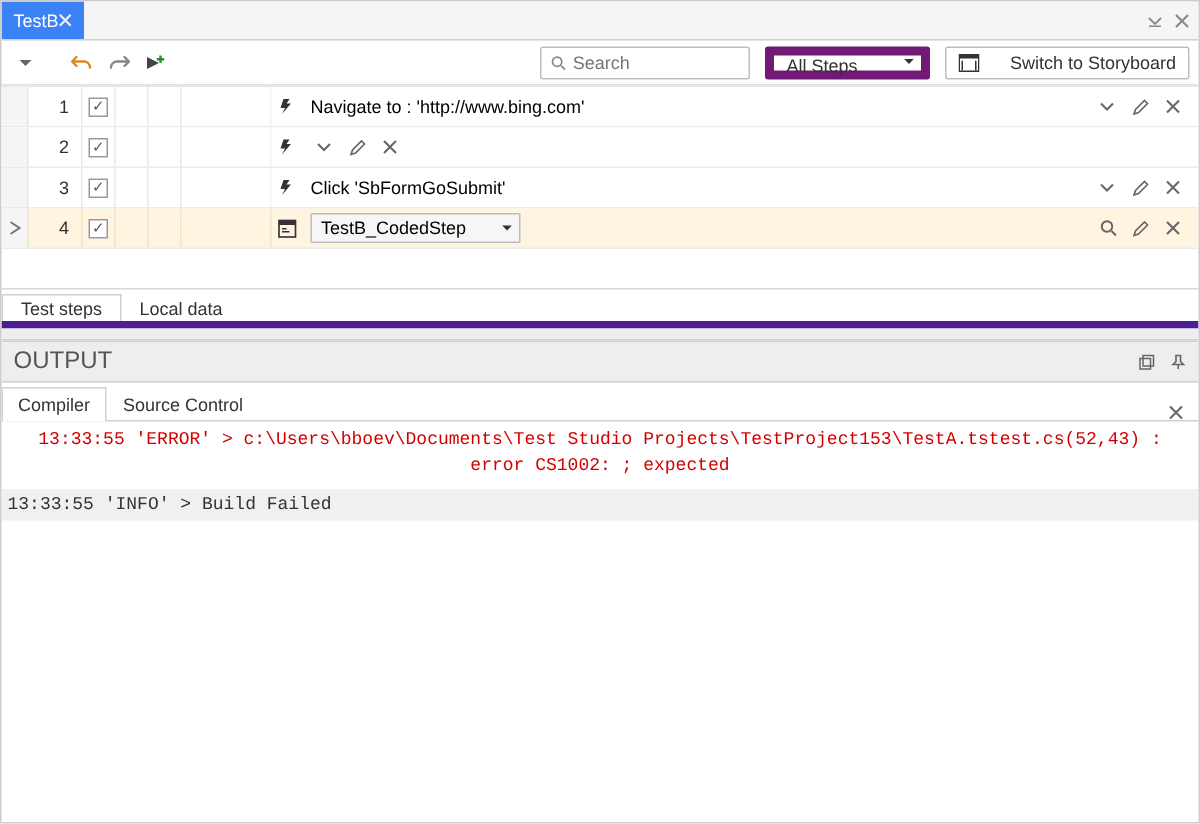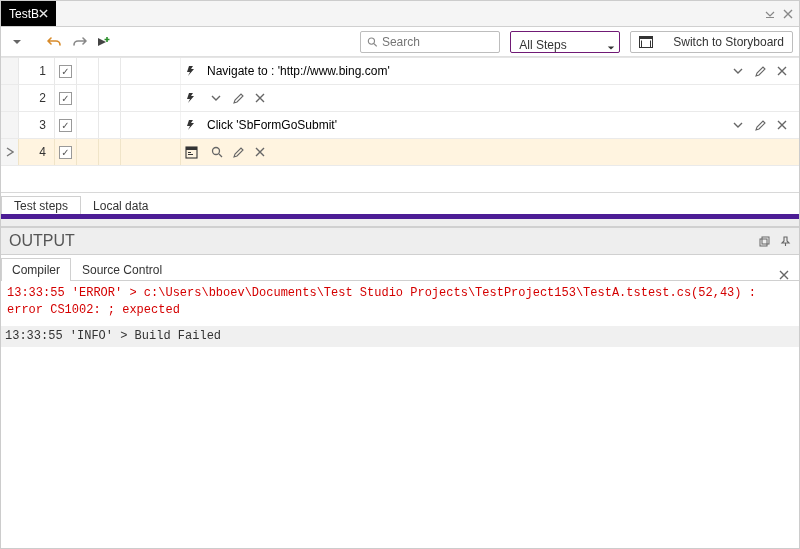--- a/index.html
+++ b/index.html
@@ -20,21 +20,21 @@
     background: #f5f5f5;
     border-bottom: 1px solid #d0d0d0;
     display: flex;
     align-items: stretch;
     position: relative;
   }
   .file-tab {
     display: flex;
     align-items: center;
     padding: 0 8px;
-    background: #000000;
+    background: #3b82f6;
     color: #fff;
     font-size: 12px;
     gap: 0;
   }
   .file-tab .close-x { cursor: pointer; opacity: .9; }
   .tab-strip-right {
     margin-left: auto;
     display: flex;
     align-items: center;
     gap: 8px;
@@ -62,22 +62,22 @@
     border:1px solid #bdbdbd;
     height:22px; width:140px;
     padding:0 6px; color:#777; gap:4px;
     border-radius:2px;
     background:#fff;
   }
   .search-box input {
     border:none; outline:none; width:100%; font-size:12px; color:#333;
   }
   .allsteps {
-    display:flex; align-items:flex-end; justify-content:space-between;
-    border:1px solid #701a75;
+    display:flex; align-items:flex-start; justify-content:space-between;
+    border:6px solid #701a75;
     height:22px; width:110px;
     padding:0 4px 0 8px; margin-left:6px;
     border-radius:2px;
     background:#fff;
   }
   .storyboard-btn {
     display:flex; align-items:center; gap:20px;
     border:1px solid #bdbdbd; height:22px;
     padding:0 8px; margin-left:6px; border-radius:2px;
     background:#fff;
@@ -126,21 +126,21 @@
     display:flex; align-items:center; padding:0 8px; color:#555; font-size:16px;
   }
   .out-header .right { margin-left:auto; display:flex; gap:10px; color:#666;}
   .out-tabs {
     display:flex; align-items:flex-end; height:26px; border-bottom:1px solid #d0d0d0; padding:0 0; position:relative;
   }
   .out-tab { padding:4px 10px; border:1px solid transparent; border-bottom:none; margin-bottom:-1px;}
   .out-tab.active { border-color:#d0d0d0; background:#fff;}
   .out-tabs .close { margin-left:auto; padding:0 10px; color:#666; }
   .out-body { padding:4px 6px; font-family: Consolas, "Courier New", monospace; font-size:12px; line-height:1.45;}
-  .out-error { color: #d40000; margin-bottom:6px;}
+  .out-error { color: #d40000; margin-bottom:6px;text-align:center;}
   .out-info { background:#f0f0f0; padding:2px 4px; margin:0 -6px; }
   svg { display:block; }
 </style>
 </head>
 <body>
 
 <div class="tab-strip">
   <div class="file-tab">
     <span>TestB</span>
     <span class="close-x">
@@ -328,20 +328,28 @@
       <div class="spacer2"></div>
       <div class="indent"></div>
     <div class="iconcell">
       <svg width="13" height="13" viewBox="0 0 13 13">
           <rect x="1" y="1" width="11" height="11" fill="none" stroke="#333" stroke-width="1.1"></rect>
           <rect x="1" y="1" width="11" height="3" fill="#333"></rect>
           <rect x="3" y="6" width="3" height="1" fill="#333"></rect>
           <rect x="3" y="8" width="5" height="1" fill="#333"></rect>
         </svg>
     </div>
+    <div class="stepdesc">
+      <div class="coded-select">
+        <span>TestB_CodedStep</span>
+        <svg width="8" height="8" viewBox="0 0 10 10">
+            <path d="M1 3 L5 7 L9 3 Z" fill="#333"></path>
+          </svg>
+      </div>
+    </div>
     <div class="rowactions">
       <span>
           <svg width="12" height="12" viewBox="0 0 12 12">
             <circle cx="5" cy="5" r="3.5" fill="none" stroke="#666" stroke-width="1.3"></circle>
             <path d="M8 8 L11 11" stroke="#666" stroke-width="1.3"></path>
           </svg>
         </span>
       <span>
           <svg width="11" height="11" viewBox="0 0 11 11">
             <path d="M1 10 L2 7 L8 1 L10 3 L4 9 Z" fill="none" stroke="#666" stroke-width="1.1"></path>

